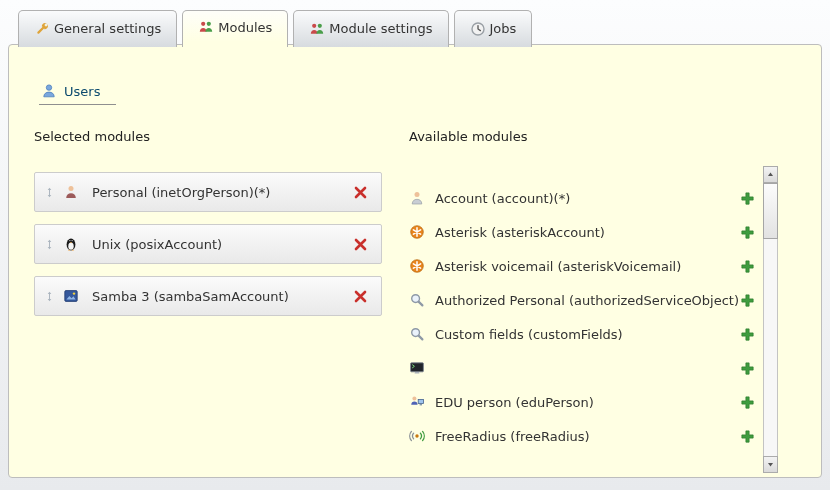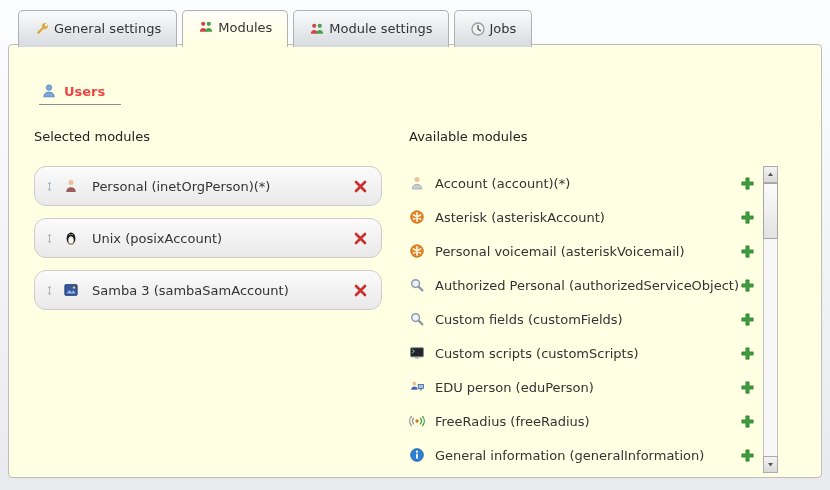--- a/index.html
+++ b/index.html
@@ -13,32 +13,32 @@
   .tab{display:flex;align-items:center;gap:4px;padding:8px 15px 9px;border:1px solid #b1b1b1;border-bottom:none;
        border-radius:5px 5px 0 0;background:linear-gradient(#fafbfc,#d7dbdf);cursor:pointer;white-space:nowrap}
   .tab.active{background:linear-gradient(#fefef9, var(--panel-bg,#ffffe3) 85%);padding-bottom:12px}
   .tab-label{color:#333}
 
   
   .panel{position:absolute;left:8px;top:44px;width:814px;height:434px;background:var(--panel-bg,#ffffe3);
          border:1px solid #bdbdbd;border-radius:4px;z-index:1}
   .users-header{position:absolute;left:30px;top:38px;display:flex;align-items:center;gap:7px;
                 padding:0 16px 5px 2px;border-bottom:1px solid #8f8f8f}
-  .users-title{font-weight:bold;color:#ef4444}
+  .users-title{font-weight:normal;color:#0c4a6e}
 
   .col{position:absolute;top:84px}
   .selected-col{left:25px;width:348px}
   .available-col{left:400px;width:346px}
-  .col-title{margin-bottom:22px;color:#222}
+  .col-title{margin-bottom:28px;color:#222}
 
   .selected-row{display:flex;align-items:center;height:40px;margin-bottom:12px;padding:0 13px 0 9px;
-                background:linear-gradient(#fbfbfb,#e9e9e9);border:1px solid #ccc;border-radius:12px;cursor:move}
+                background:linear-gradient(#fbfbfb,#e9e9e9);border:1px solid #ccc;border-radius:2px;cursor:move}
   .selected-row .row-label{margin-left:13px;color:#333}
 
-  .available-row{display:flex;align-items:center;height:34px}
+  .available-row{display:flex;align-items:flex-end;height:34px}
   .available-row .row-label{margin-left:10px;color:#333}
 
   .icon-btn{margin-left:auto;background:none;border:none;padding:0;cursor:pointer;display:flex;align-items:center}
 
   .icon16{width:16px;height:16px;flex:0 0 16px;display:inline-block}
   .icon15{width:15px;height:15px;flex:0 0 15px;display:inline-block}
   .icon9{width:9px;height:9px;display:inline-block}
   .drag{width:11px;height:15px;flex:0 0 11px;margin-right:8px;cursor:grab;display:inline-block}
   [data-icon] svg{width:100%;height:100%;display:block}
 
@@ -241,21 +241,21 @@
 
           <div class="available-row">
             <span class="icon16" data-icon="asterisk-icon">
               <svg viewBox="0 0 16 16">
                 <circle cx="8" cy="8" r="6.3" fill="#e8851e" stroke="#b5650f" stroke-width="0.7"></circle>
                 <g stroke="#fff" stroke-width="1.5" stroke-linecap="round">
                   <path d="M8 3.8v8.4M4.4 5.9l7.2 4.2M11.6 5.9L4.4 10.1"></path>
                 </g>
               </svg>
             </span>
-            <span class="row-label">Personal voicemail (asteriskVoicemail)</span>
+            <span class="row-label">Asterisk voicemail (asteriskVoicemail)</span>
             <button class="icon-btn">
               <span class="icon15" data-icon="plus-icon">
                 <svg viewBox="0 0 16 16">
                   <path d="M6.3 2h3.4v4.3H14v3.4H9.7V14H6.3V9.7H2V6.3h4.3z" fill="#3f9c3f" stroke="#2e7d2e" stroke-width="0.8"></path>
                 </svg>
               </span>
             </button>
           </div>
 
           <div class="available-row">
@@ -293,21 +293,20 @@
           </div>
 
           <div class="available-row">
             <span class="icon16" data-icon="terminal-icon">
               <svg viewBox="0 0 16 16">
                 <rect x="1.6" y="2.8" width="12.8" height="9" rx="0.8" fill="#20242a" stroke="#7d858f" stroke-width="0.9"></rect>
                 <path d="M3.2 4.6l2.2 1.7-2.2 1.7" stroke="#7ddb7d" stroke-width="1" fill="none"></path>
                 <path d="M6.2 12h3.6l0.7 1.6H5.5z" fill="#aab2ba"></path>
               </svg>
             </span>
-            <span class="row-label">Custom scripts (customScripts)</span>
             <button class="icon-btn">
               <span class="icon15" data-icon="plus-icon">
                 <svg viewBox="0 0 16 16">
                   <path d="M6.3 2h3.4v4.3H14v3.4H9.7V14H6.3V9.7H2V6.3h4.3z" fill="#3f9c3f" stroke="#2e7d2e" stroke-width="0.8"></path>
                 </svg>
               </span>
             </button>
           </div>
 
           <div class="available-row">
@@ -342,37 +341,20 @@
             <span class="row-label">FreeRadius (freeRadius)</span>
             <button class="icon-btn">
               <span class="icon15" data-icon="plus-icon">
                 <svg viewBox="0 0 16 16">
                   <path d="M6.3 2h3.4v4.3H14v3.4H9.7V14H6.3V9.7H2V6.3h4.3z" fill="#3f9c3f" stroke="#2e7d2e" stroke-width="0.8"></path>
                 </svg>
               </span>
             </button>
           </div>
 
-          <div class="available-row">
-            <span class="icon16" data-icon="info-icon">
-              <svg viewBox="0 0 16 16">
-                <circle cx="8" cy="8" r="6.4" fill="#2f7fd0" stroke="#1d5e9e" stroke-width="0.7"></circle>
-                <circle cx="8" cy="4.7" r="1.1" fill="#fff"></circle>
-                <rect x="7.1" y="6.6" width="1.8" height="5.2" rx="0.9" fill="#fff"></rect>
-              </svg>
-            </span>
-            <span class="row-label">General information (generalInformation)</span>
-            <button class="icon-btn">
-              <span class="icon15" data-icon="plus-icon">
-                <svg viewBox="0 0 16 16">
-                  <path d="M6.3 2h3.4v4.3H14v3.4H9.7V14H6.3V9.7H2V6.3h4.3z" fill="#3f9c3f" stroke="#2e7d2e" stroke-width="0.8"></path>
-                </svg>
-              </span>
-            </button>
-          </div>
         </div>
     </div>
 
     <div class="scrollbar">
       <div class="scroll-btn up">
         <span class="icon9" data-icon="up-icon">
             <svg viewBox="0 0 16 16">
               <path d="M8 4.5l4.5 6h-9z" fill="#555"></path>
             </svg>
           </span>

